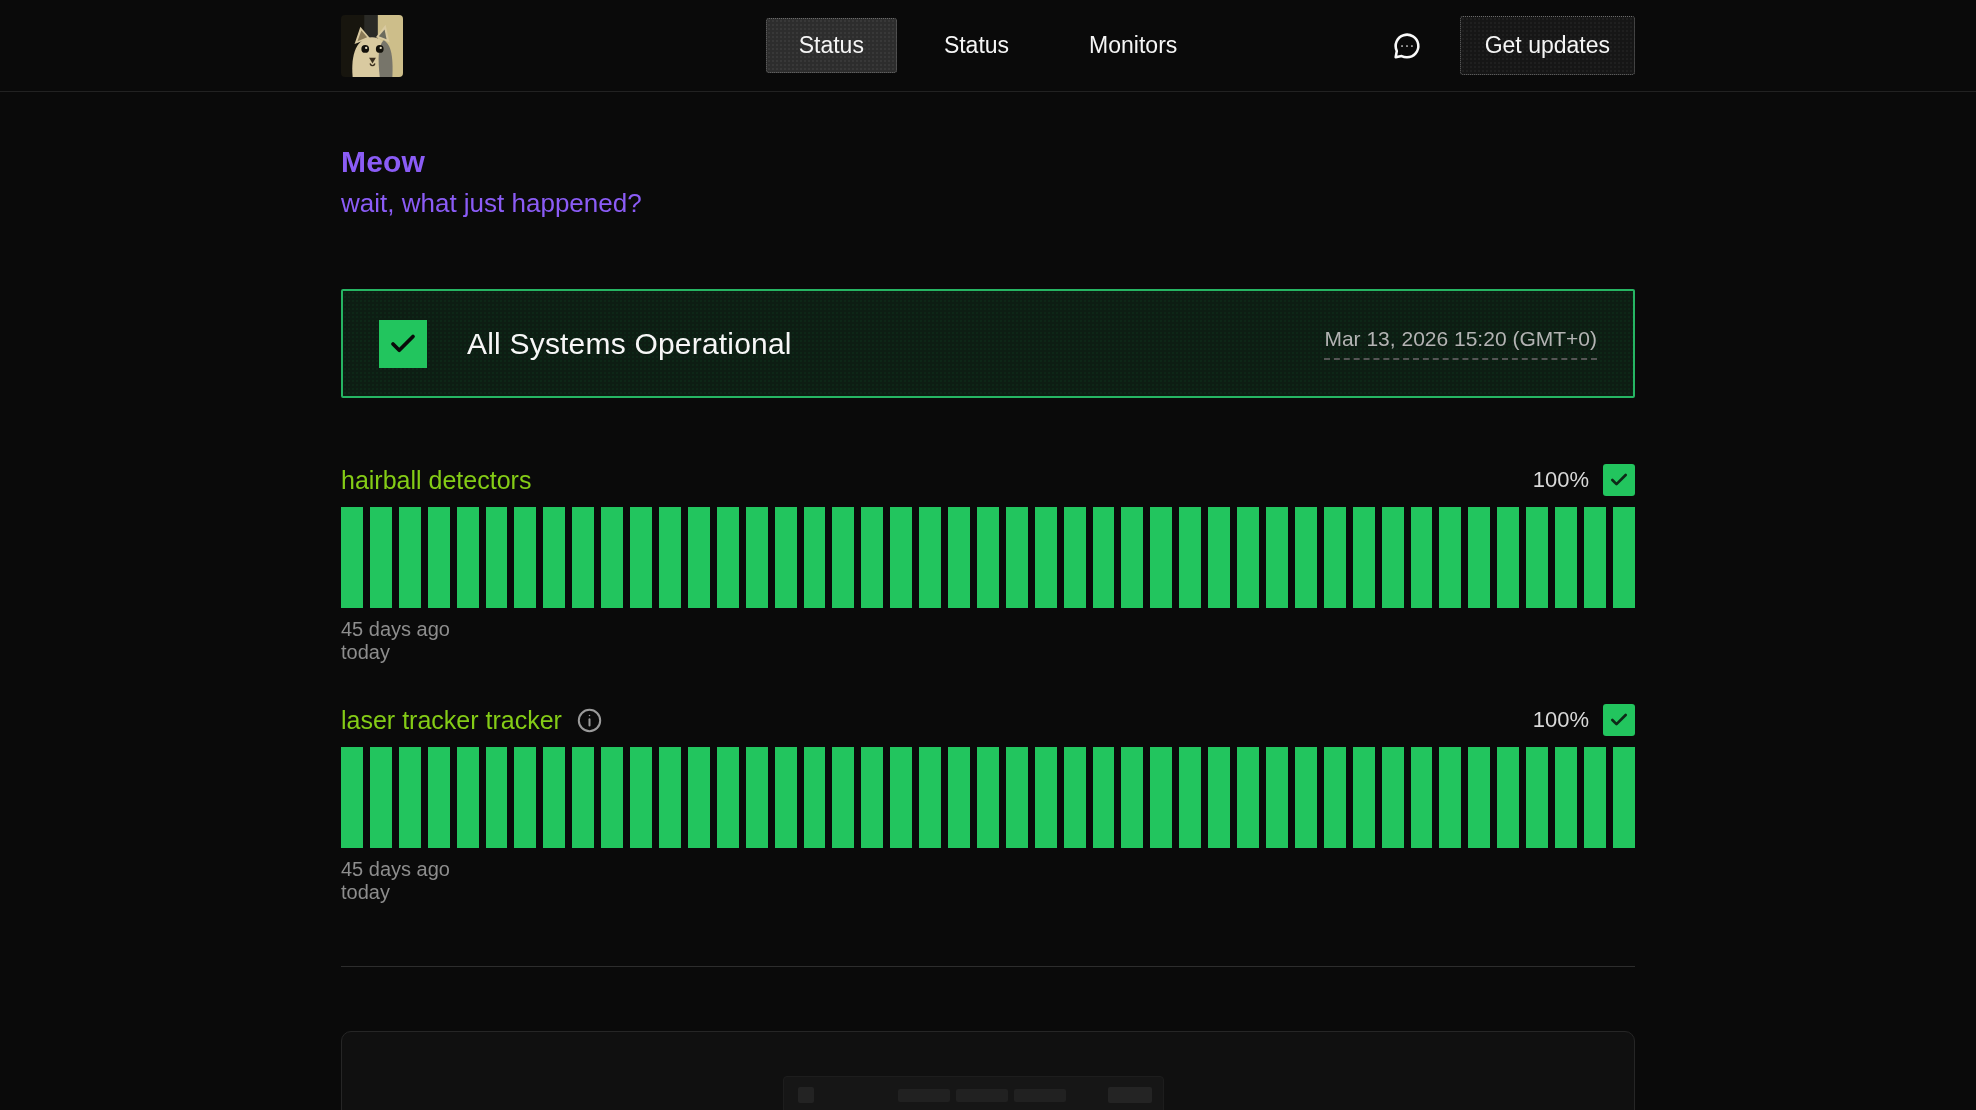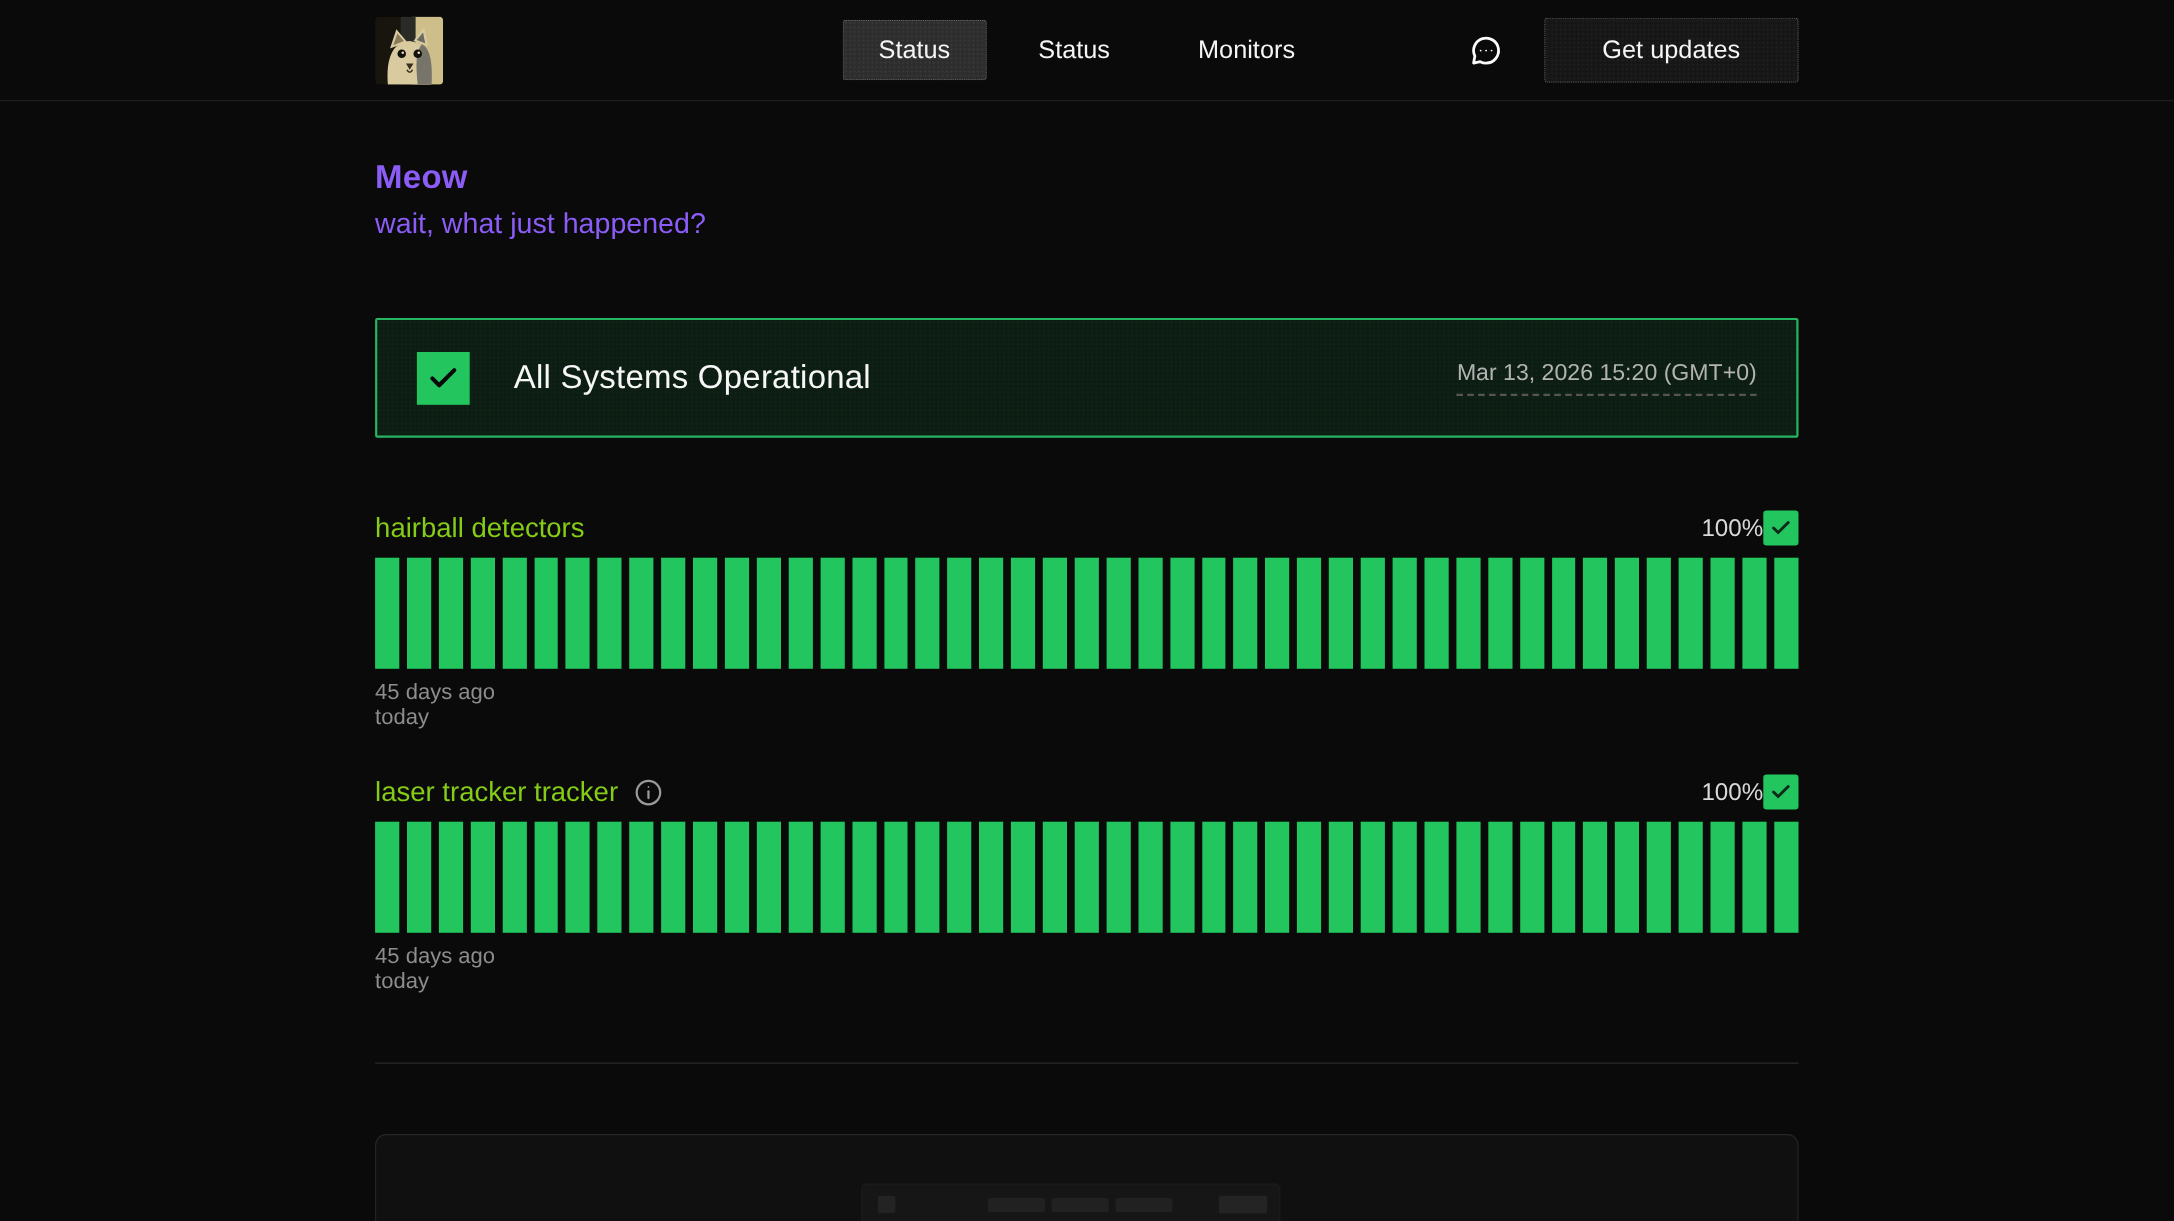--- a/index.html
+++ b/index.html
@@ -50,21 +50,21 @@
     border: 1px dotted #6a6a6a;
   }
   .nav-right { width: 330px; display: flex; align-items: center; justify-content: flex-end; gap: 36px; }
   .chat-btn {
     background: none; border: none; cursor: pointer;
     display: flex; align-items: center; justify-content: center;
   }
   .get-updates {
     font-size: 23px;
     color: #f5f5f5;
-    padding: 15px 52px;
+    padding: 15px 24px;
     border: 1px dotted #6a6a6a;
     border-radius: 3px;
     background-color: #161616;
     background-image: radial-gradient(rgba(255,255,255,0.04) 1px, transparent 1px);
     background-size: 4px 4px;
     cursor: pointer;
     font-family: "Liberation Sans", sans-serif;
   }
 
   
@@ -131,20 +131,21 @@
   }
   .info-btn {
     background: none; border: none; cursor: pointer;
     margin-left: 14px;
     display: flex; align-items: center;
   }
   .monitor-head .spacer { flex: 1; }
   .monitor-uptime {
     font-size: 22px;
     color: #d8d8d8;
+    margin-right: 14px;
   }
   .mini-check {
     width: 32px; height: 32px;
     border-radius: 3px;
     background: #22c55e;
     display: flex; align-items: center; justify-content: center;
     cursor: pointer;
   }
   .bars {
     display: flex;

